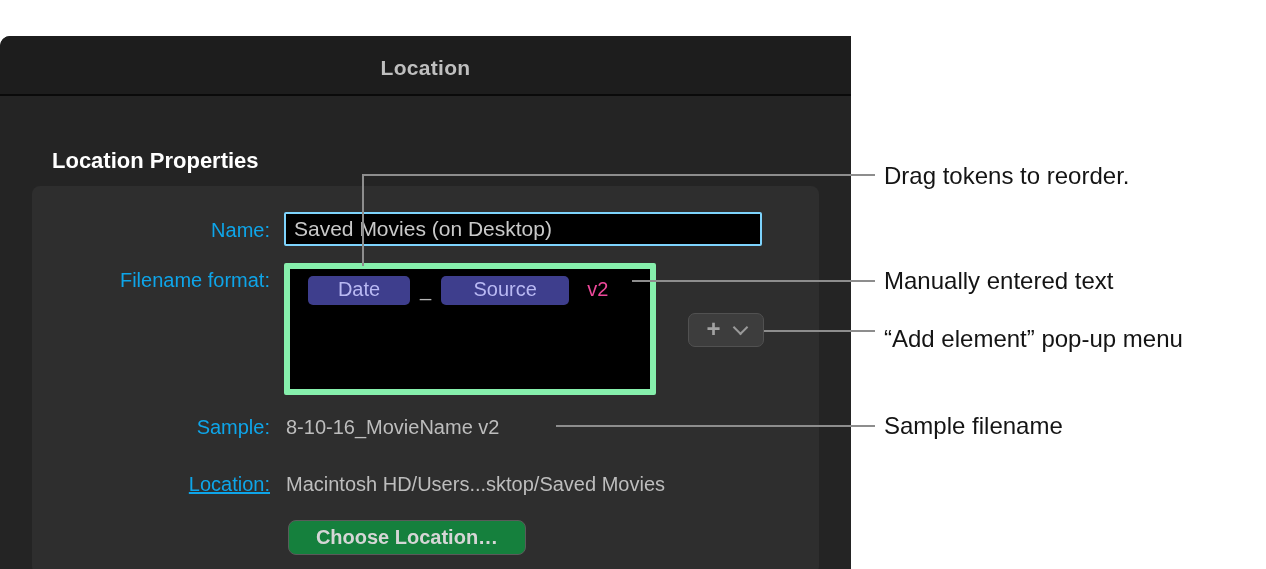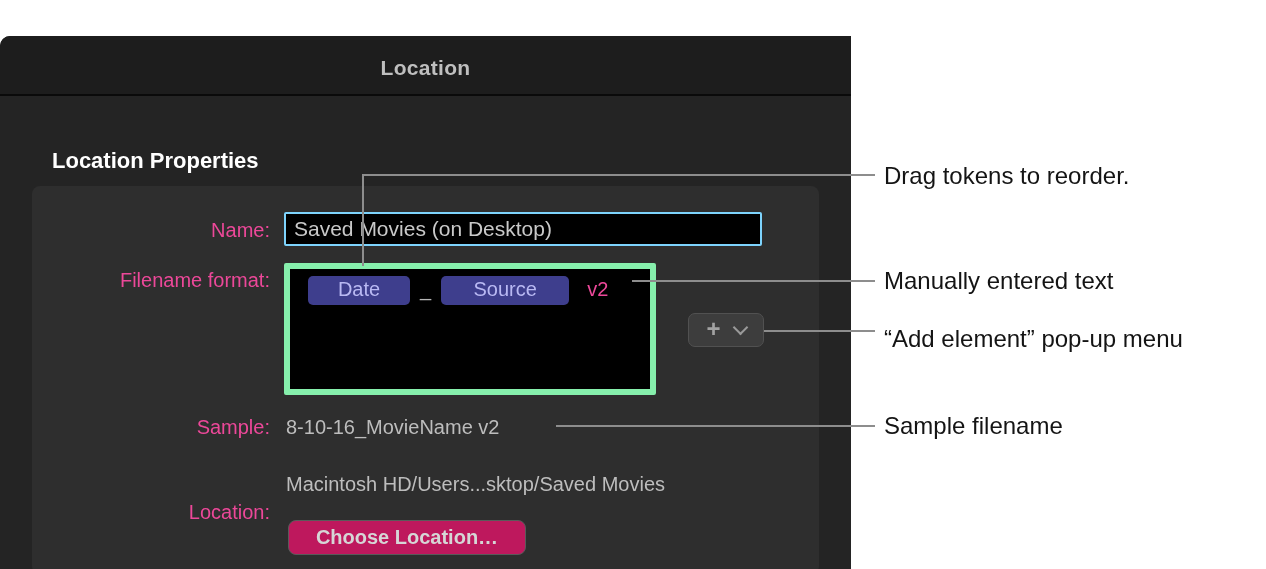--- a/index.html
+++ b/index.html
@@ -25,21 +25,21 @@
     color: #ffffff; font-size: 22px; font-weight: 600;
   }
 
   .panel {
     position: absolute; left: 32px; top: 150px; width: 787px; height: 388px;
     background: #2e2e2e; border-radius: 8px;
   }
 
   .row-label {
     position: absolute; left: 60px; width: 210px; text-align: right;
-    color: #ec4899; font-size: 20px; line-height: 24px;
+    color: #0ea5e9; font-size: 20px; line-height: 24px;
   }
   .row-value {
     position: absolute; left: 286px;
     color: #bdbdbd; font-size: 20px; line-height: 24px; white-space: nowrap;
   }
 
   .name-input {
     position: absolute; left: 284px; top: 176px; width: 478px; height: 34px;
     background: #000000; border: 2px solid #7dd3fc; border-radius: 2px;
     color: #c9c9c9; font-size: 21px; font-family: "Liberation Sans", sans-serif;
@@ -67,21 +67,21 @@
     cursor: default;
   }
   .add-btn .plus { color: #a2a2a2; font-size: 24px; font-weight: bold; line-height: 20px; margin-top: -3px; }
   .add-btn .chev {
     width: 11px; height: 11px; border-right: 2.5px solid #9a9a9a; border-bottom: 2.5px solid #9a9a9a;
     transform: rotate(45deg); margin-top: -6px;
   }
 
   .choose-btn {
     position: absolute; left: 288px; top: 484px; width: 238px; height: 35px;
-    background: #be185d; border: 1px solid #5a5a5a; border-radius: 8px;
+    background: #15803d; border: 1px solid #5a5a5a; border-radius: 8px;
     color: #d6d6d6; font-size: 20px; font-weight: 600;
     font-family: "Liberation Sans", sans-serif;
     display: flex; align-items: center; justify-content: center; cursor: default;
   }
 
   
   .callout { position: absolute; background: #8d8d8d; z-index: 20; }
 
   
   .annotation {
@@ -116,21 +116,21 @@
     </div>
 
     <div class="add-btn">
       <span class="plus">+</span>
       <span class="chev"></span>
     </div>
 
     <div class="row-label" style="top:379px;">Sample:</div>
     <div class="row-value" style="top:379px;">8-10-16_MovieName v2</div>
 
-    <div class="row-label" style="top:464px;">Location:</div>
+    <div class="row-label" style="top:436px;text-decoration:underline;">Location:</div>
     <div class="row-value" style="top:436px;">Macintosh HD/Users...sktop/Saved Movies</div>
 
     <div class="choose-btn">Choose Location…</div>
 
   </div>
 
   <div class="callout" style="left:362px; top:138px; width:513px; height:2px;"></div>
   <div class="callout" style="left:362px; top:138px; width:2px; height:92px;"></div>
   <div class="callout" style="left:632px; top:244px; width:243px; height:2px;"></div>
   <div class="callout" style="left:764px; top:294px; width:111px; height:2px;"></div>

